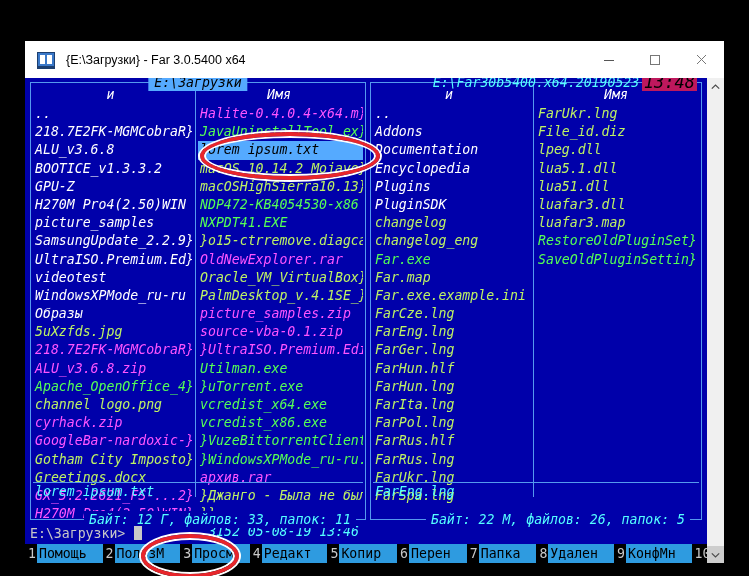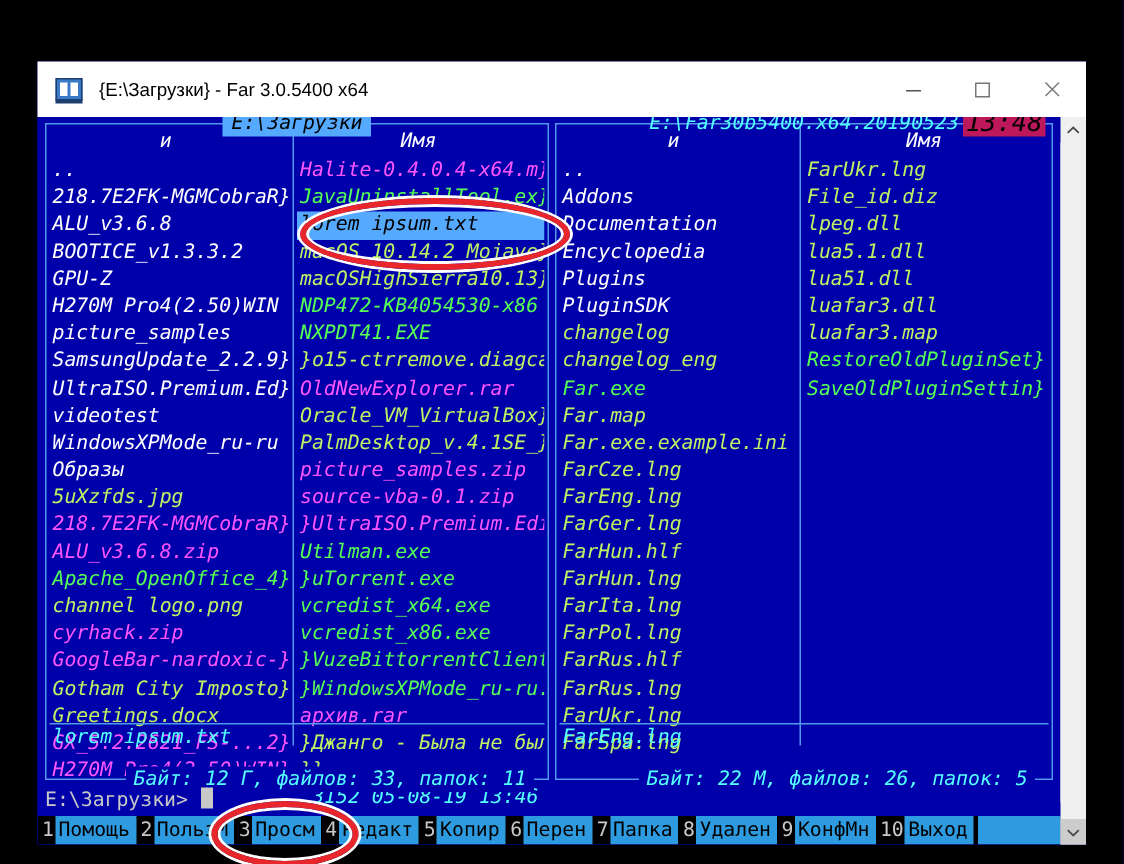--- a/index.html
+++ b/index.html
@@ -254,21 +254,21 @@
     height: 19px;
     line-height: 19px;
   }
   .kb-num {
     color: #c8c8c8;
     padding: 0 1px 0 3px;
   }
   .kb-lbl {
     background: #2e9be0;
     color: #000000;
-    padding: 0 4px 0 2px;
+    padding: 0 16px 0 2px;
     min-width: 44px;
     box-sizing: border-box;
   }
   .kb-tail {
     flex: 1;
     background: #2e9be0;
     margin-left: 3px;
   }
 
   

